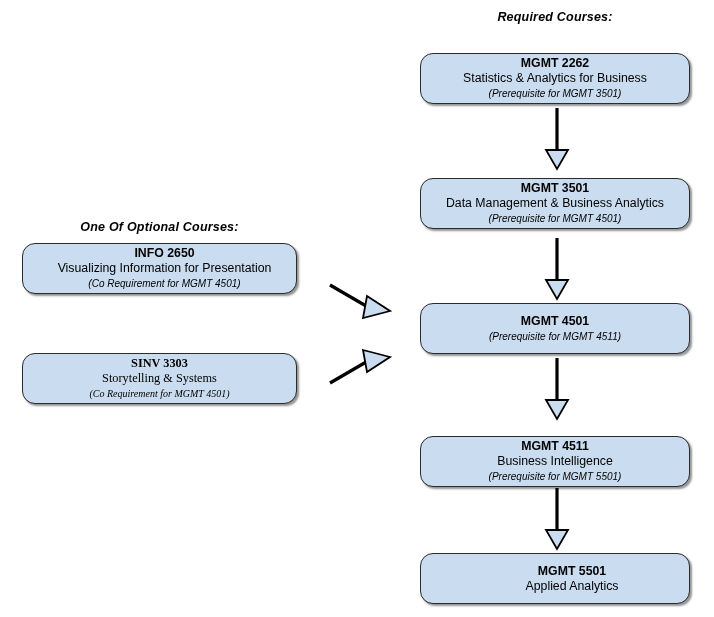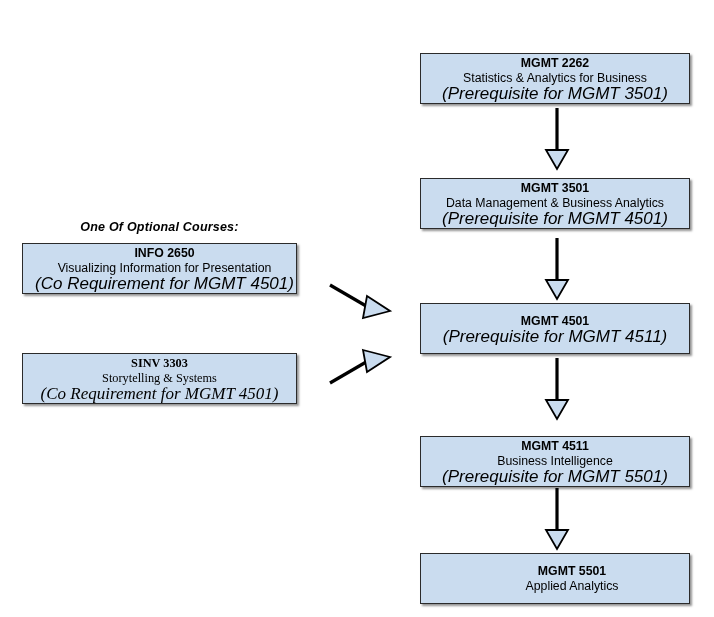--- a/index.html
+++ b/index.html
@@ -43,21 +43,21 @@
     top: 220px;
     width: 275px;
   }
 
   
   .course-box {
     position: absolute;
     box-sizing: border-box;
     background: #cadcef;
     border: 1.4px solid #2b2b2b;
-    border-radius: 0;
+    border-radius: 13px;
     box-shadow: 2px 2px 2px rgba(60,60,60,0.55);
     display: flex;
     flex-direction: column;
     align-items: center;
     justify-content: center;
     text-align: center;
     color: #000000;
     padding: 2px 6px;
   }
   .course-code {
@@ -66,21 +66,21 @@
     line-height: 15px;
     white-space: nowrap;
   }
   .course-title {
     font-size: 12.3px;
     font-weight: normal;
     line-height: 15px;
     white-space: nowrap;
   }
   .course-note {
-    font-size: 17px;
+    font-size: 10px;
     font-style: italic;
     line-height: 15px;
     white-space: nowrap;
   }
 
   
   .req-box {
     left: 420px;
     width: 270px;
     height: 51px;
@@ -108,20 +108,21 @@
     width: 714px;
     height: 617px;
     pointer-events: none;
   }
 </style>
 </head>
 <body>
 
 <div id="canvas">
 
+  <div class="section-heading" id="heading-required">Required Courses:</div>
 
   <div class="section-heading" id="heading-optional">One Of Optional Courses:</div>
 
   <div class="course-box req-box" id="box-mgmt2262">
     <div class="course-code">MGMT 2262</div>
     <div class="course-title">Statistics &amp; Analytics for Business</div>
     <div class="course-note">(Prerequisite for MGMT 3501)</div>
   </div>
 
   <div class="course-box req-box" id="box-mgmt3501">

